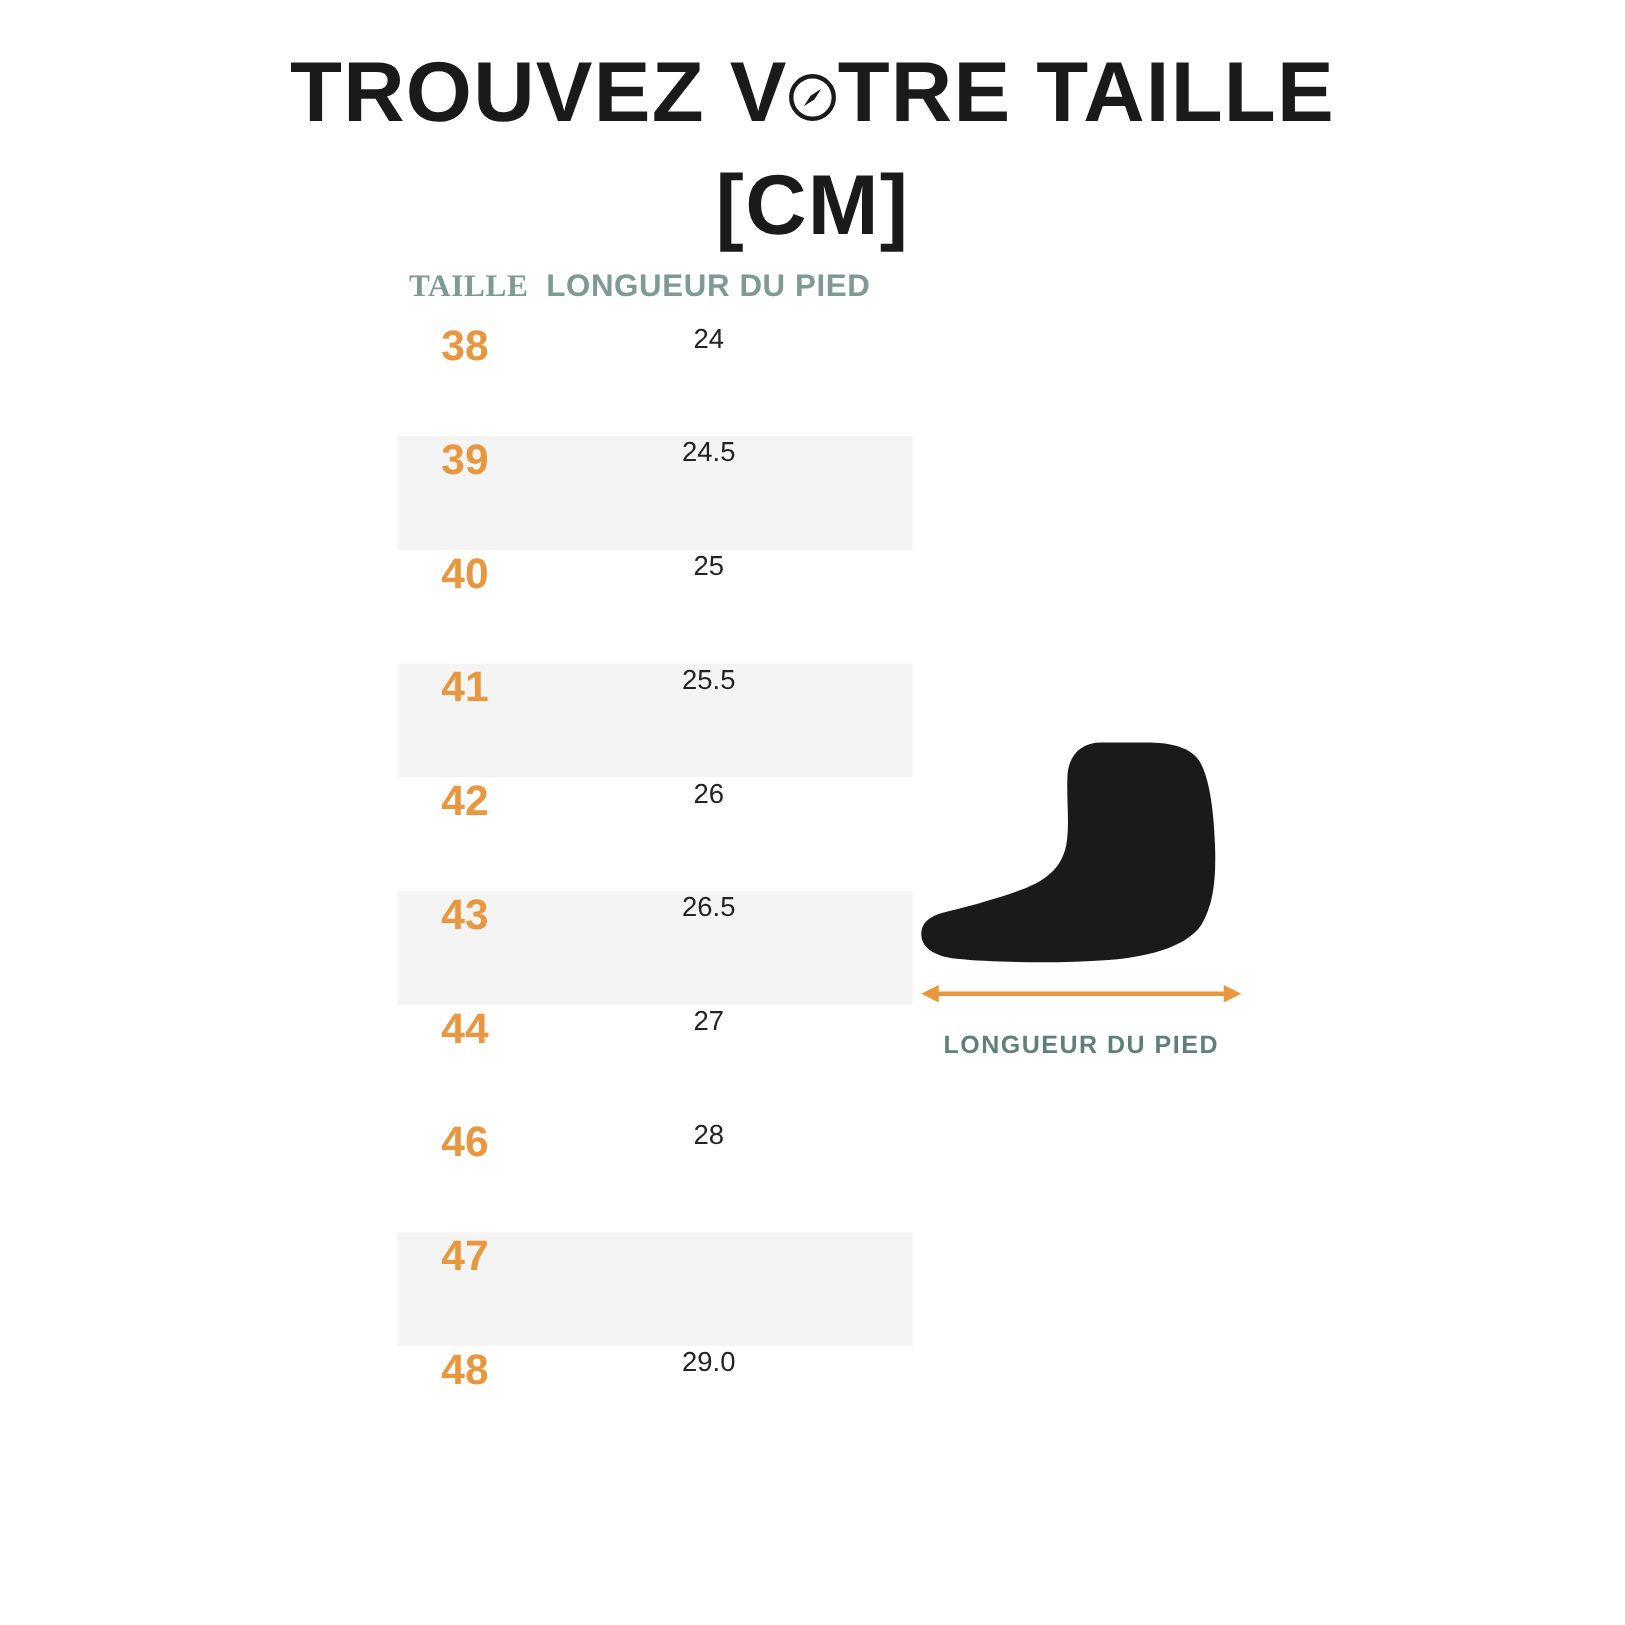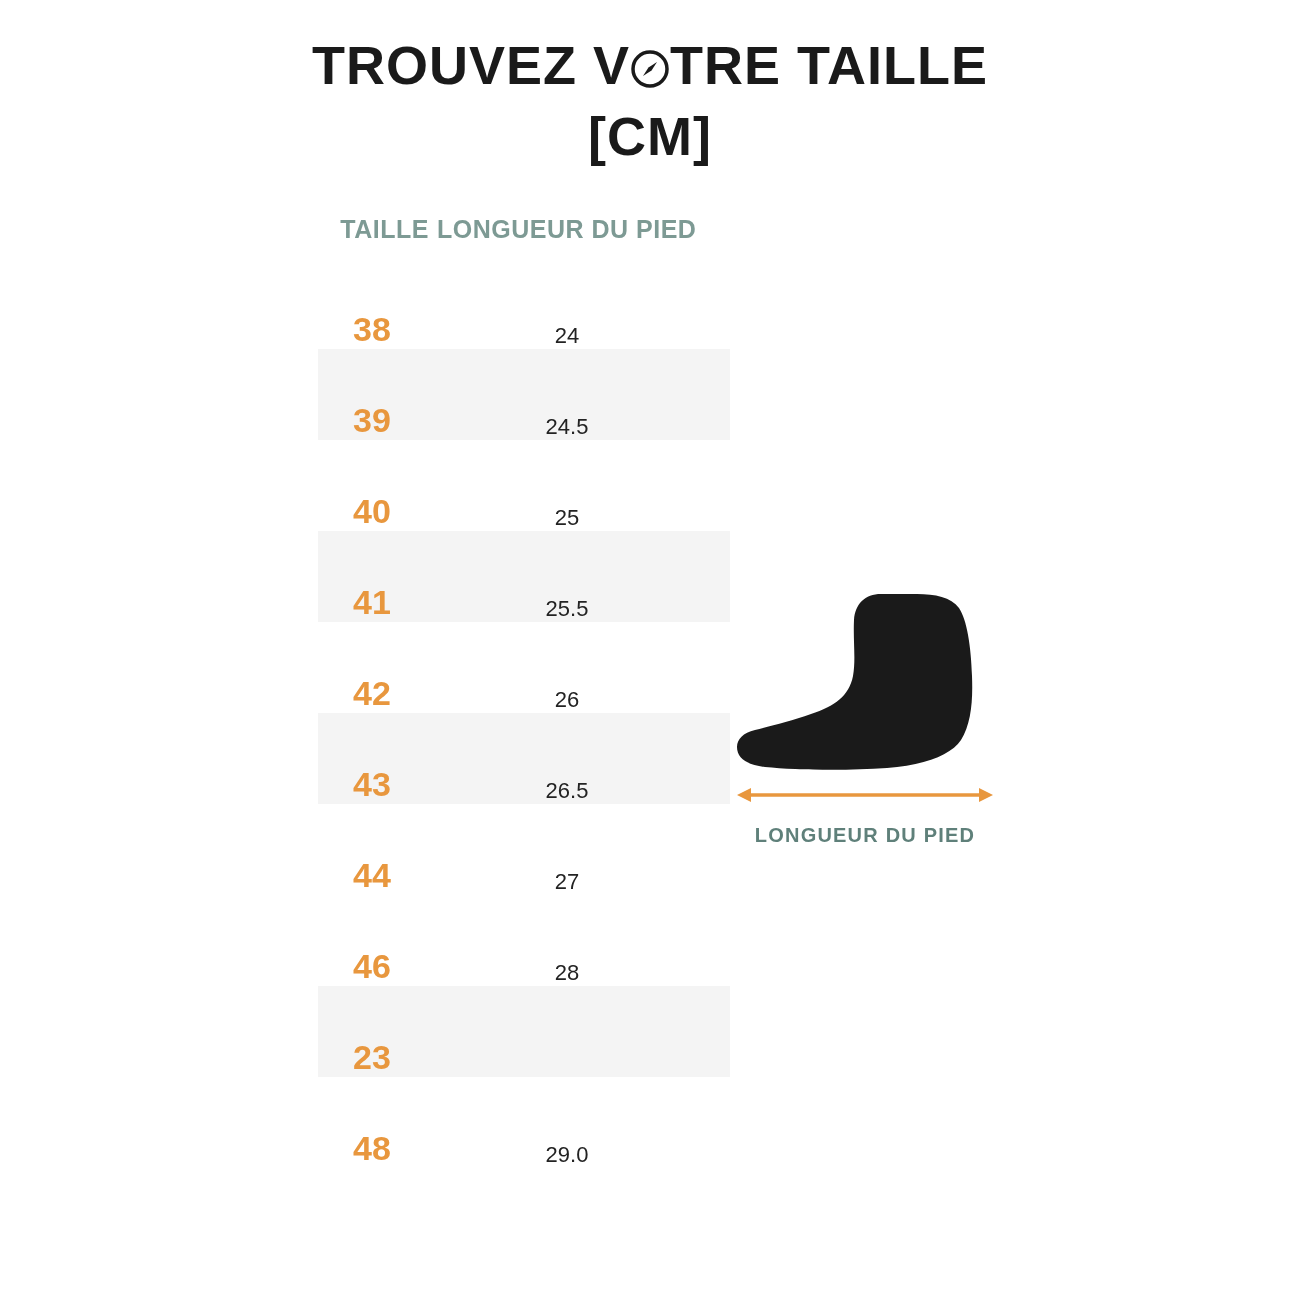--- a/index.html
+++ b/index.html
@@ -18,21 +18,21 @@
     width: 1300px;
     height: 1300px;
   }
 
   
   .title-block {
     text-align: center;
     padding-top: 30px;
   }
   .title-line {
-    font-size: 54px;
+    font-size: 68px;
     font-weight: bold;
     letter-spacing: 1px;
     color: #1a1a1a;
     line-height: 1.32;
     display: flex;
     justify-content: center;
     align-items: center;
     gap: 0px;
   }
   .title-seg { white-space: pre; }
@@ -56,31 +56,32 @@
     display: flex;
     align-items: baseline;
     color: #7d9a94;
     font-size: 25px;
     font-weight: bold;
     letter-spacing: 0.5px;
     padding-bottom: 14px;
   }
   .ch-size {
     width: 108px;
-    text-align: right;
+    text-align: center;
     padding-left: 3px;
+    font-family: Liberation Serif, serif;
   }
   .ch-len {
     flex: 1;
     text-align: left;
     padding-left: 8px;
   }
   .row {
     display: flex;
-    align-items: flex-end;
+    align-items: flex-start;
     height: 91px;
     background: #ffffff;
   }
   .row.alt {
     background: #f4f4f4;
   }
   .cell-size {
     width: 108px;
     text-align: center;
     color: #e8973e;
@@ -171,21 +172,21 @@
     </div>
     <div class="row">
       <div class="cell-size">44</div>
       <div class="cell-len">27</div>
     </div>
     <div class="row">
       <div class="cell-size">46</div>
       <div class="cell-len">28</div>
     </div>
     <div class="row alt">
-      <div class="cell-size">23</div>
+      <div class="cell-size">47</div>
     </div>
     <div class="row">
       <div class="cell-size">48</div>
       <div class="cell-len">29.0</div>
     </div>
   </div>
 
   <div class="foot-block">
     <svg class="foot-svg" width="260" height="190" viewBox="0 0 260 190">
       <path d="M146 4

